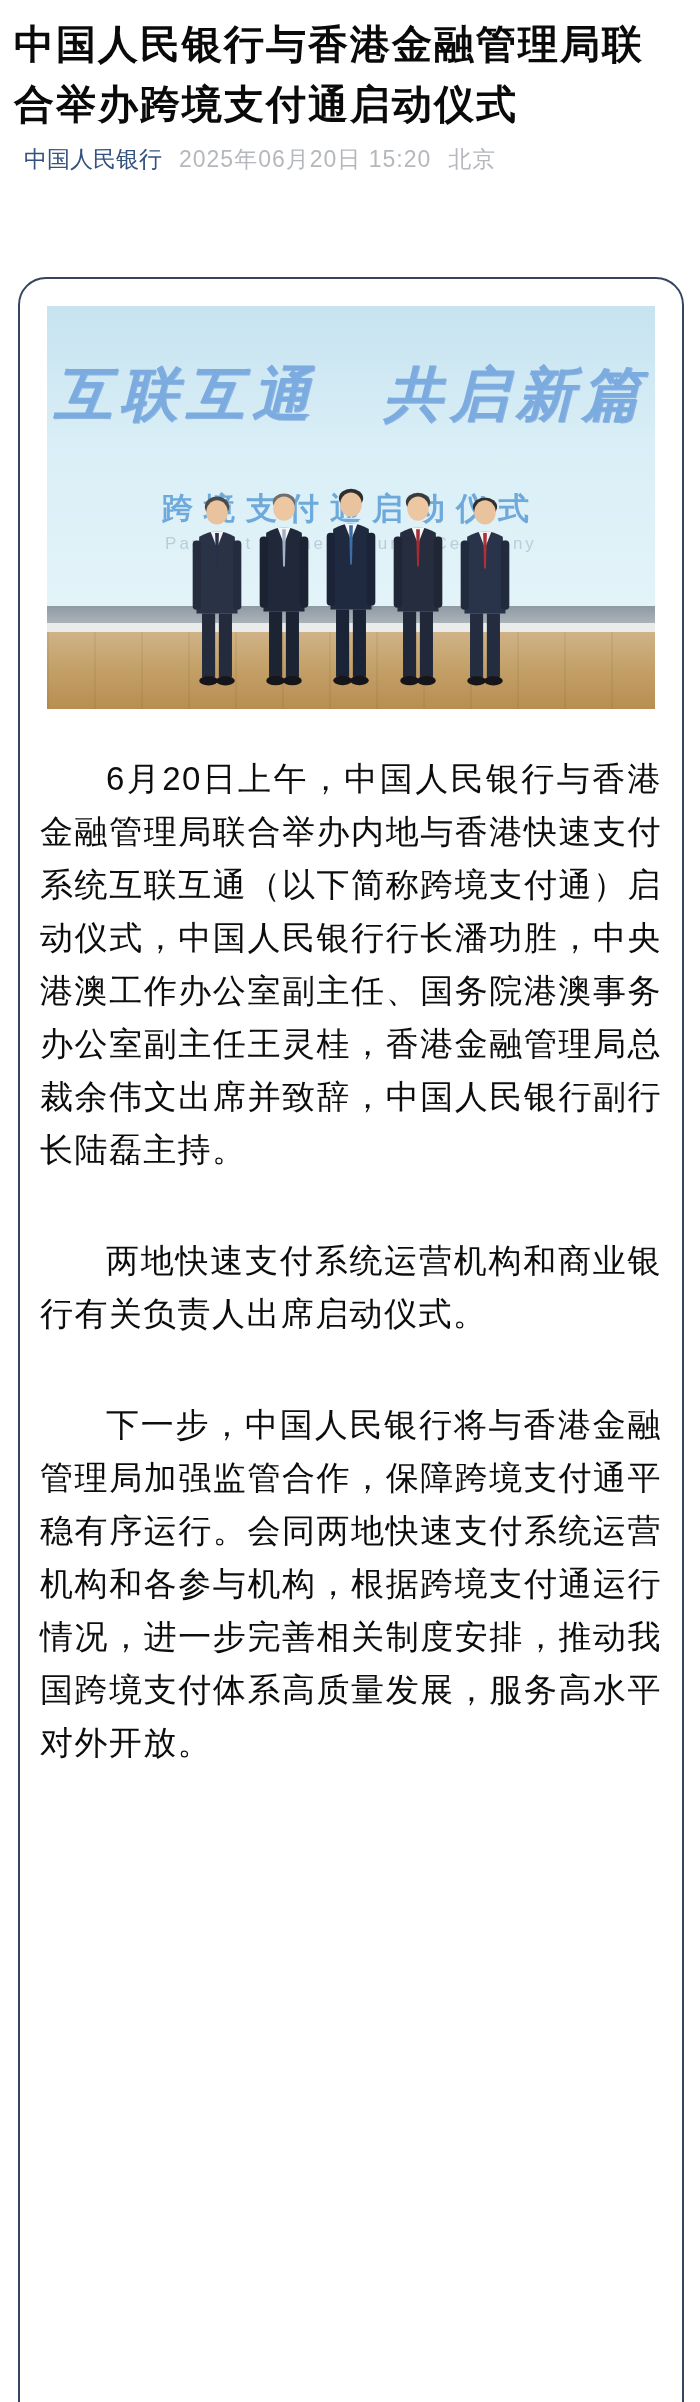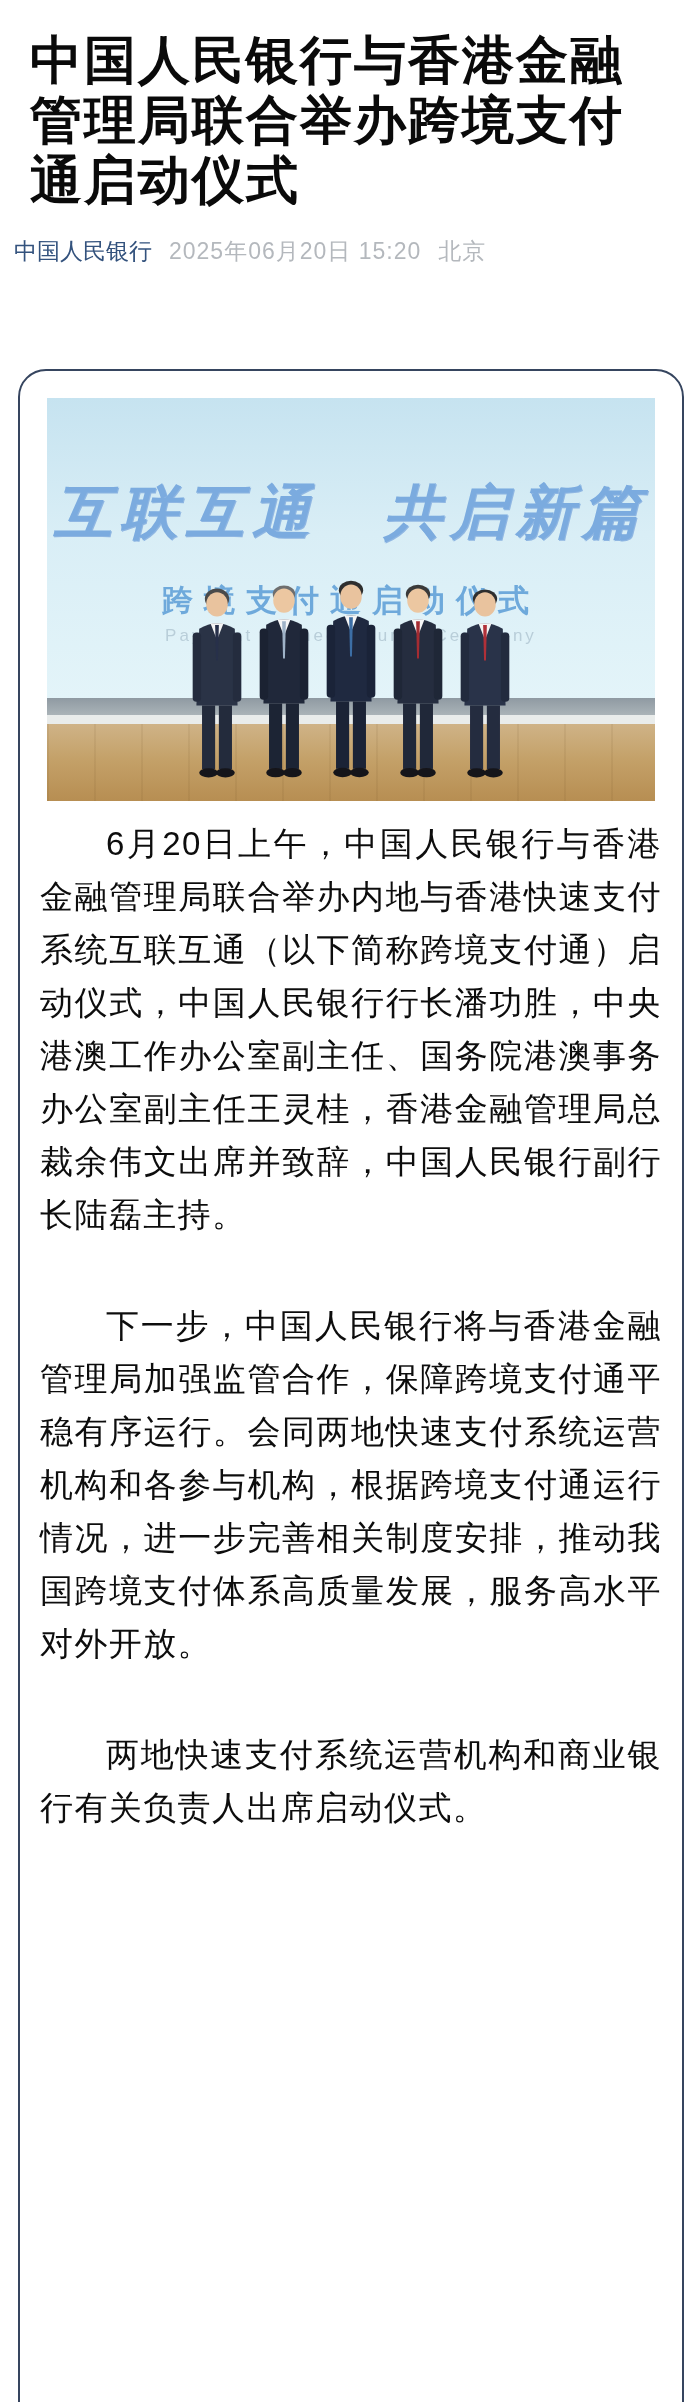--- a/index.html
+++ b/index.html
@@ -5,33 +5,33 @@
   * { box-sizing: border-box; }
   html, body {
     margin: 0; padding: 0;
     width: 700px; height: 2402px;
     overflow: hidden;
     background: #ffffff;
     font-family: "Liberation Sans", "DejaVu Sans", sans-serif;
   }
   
   .title {
-    margin: 16px;
+    margin: 0;
     padding: 14px 16px 0 14px;
-    font-size: 52px;
+    font-size: 40px;
     line-height: 60px;
     font-weight: 700;
     letter-spacing: 2px;
     color: #0a0a0a;
   }
   .byline {
     display: flex;
     align-items: baseline;
     gap: 17px;
-    padding: 10px 14px 0 14px;
+    padding: 10px 14px 0 24px;
     font-size: 23px;
   }
   .byline .author { color: #33527d; }
   .byline .meta   { color: #b4b8bd; letter-spacing: 1px; }
   
   .card {
     margin: 102px 0 0 18px;
     width: 666px;
     height: 2250px;              
     border: 2px solid #36455f;
@@ -64,21 +64,21 @@
     background: #e9eceb;
   }
   .floor {
     position: absolute; left: 0; top: 326px;
     width: 100%; height: 77px;
     background:
       repeating-linear-gradient(90deg, rgba(90,60,20,.08) 0 2px, transparent 2px 47px),
       linear-gradient(180deg, #cfb387 0%, #c4a169 45%, #b78e52 100%);
   }
   .calli {
-    position: absolute; left: 0; top: 76px;
+    position: absolute; left: 0; top: 50px;
     width: 100%;
     text-align: center;
     font-family: "DejaVu Serif", "Liberation Serif", serif;
     font-style: italic;
     font-weight: 700;
     font-size: 58px;
     letter-spacing: 8px;
     color: #7babdf;
     text-shadow: 1px 1px 0 #8fb6e2;
   }
@@ -105,21 +105,21 @@
     width: 100%;
     display: flex;
     justify-content: center;
     align-items: flex-end;
     gap: 9px;
     z-index: 2;
   }
   .people svg { display: block; }
   
   .article-body {
-    padding: 16px 20px 0 20px;
+    padding: 43px 20px 0 20px;
   }
   .article-body p {
     margin: 0 0 58px 0;
     font-size: 33px;
     line-height: 53px;
     letter-spacing: 1.4px;
     color: #0d0d0d;
     text-align: justify;
     text-indent: 2em;
   }
@@ -218,18 +218,18 @@
           <rect x="15" y="130" width="14" height="68" fill="#242c3f"></rect>
           <rect x="33" y="130" width="14" height="68" fill="#242c3f"></rect>
           <ellipse cx="22" cy="202" rx="10" ry="5" fill="#15151a"></ellipse>
           <ellipse cx="40" cy="202" rx="10" ry="5" fill="#15151a"></ellipse>
         </svg>
       </div>
     </figure>
 
     <div class="article-body">
       <p>6月20日上午，中国人民银行与香港金融管理局联合举办内地与香港快速支付系统互联互通（以下简称跨境支付通）启动仪式，中国人民银行行长潘功胜，中央港澳工作办公室副主任、国务院港澳事务办公室副主任王灵桂，香港金融管理局总裁余伟文出席并致辞，中国人民银行副行长陆磊主持。</p>
+      <p>两地快速支付系统运营机构和商业银行有关负责人出席启动仪式。</p>
       <p>下一步，中国人民银行将与香港金融管理局加强监管合作，保障跨境支付通平稳有序运行。会同两地快速支付系统运营机构和各参与机构，根据跨境支付通运行情况，进一步完善相关制度安排，推动我国跨境支付体系高质量发展，服务高水平对外开放。</p>
-      <p>两地快速支付系统运营机构和商业银行有关负责人出席启动仪式。</p>
     </div>
 
   </section>
 </main>
 
 </body></html>

